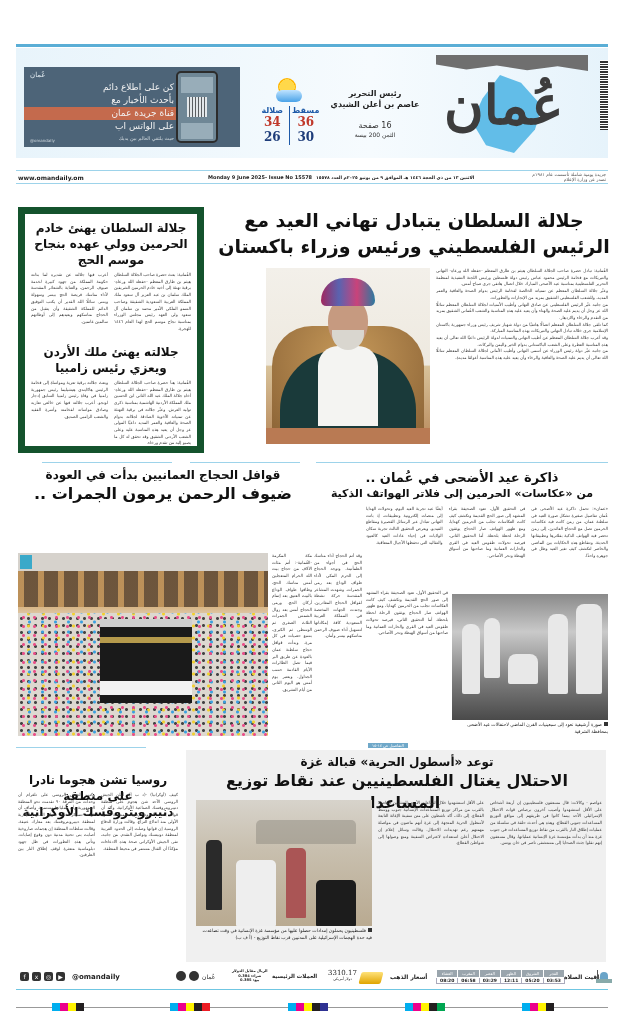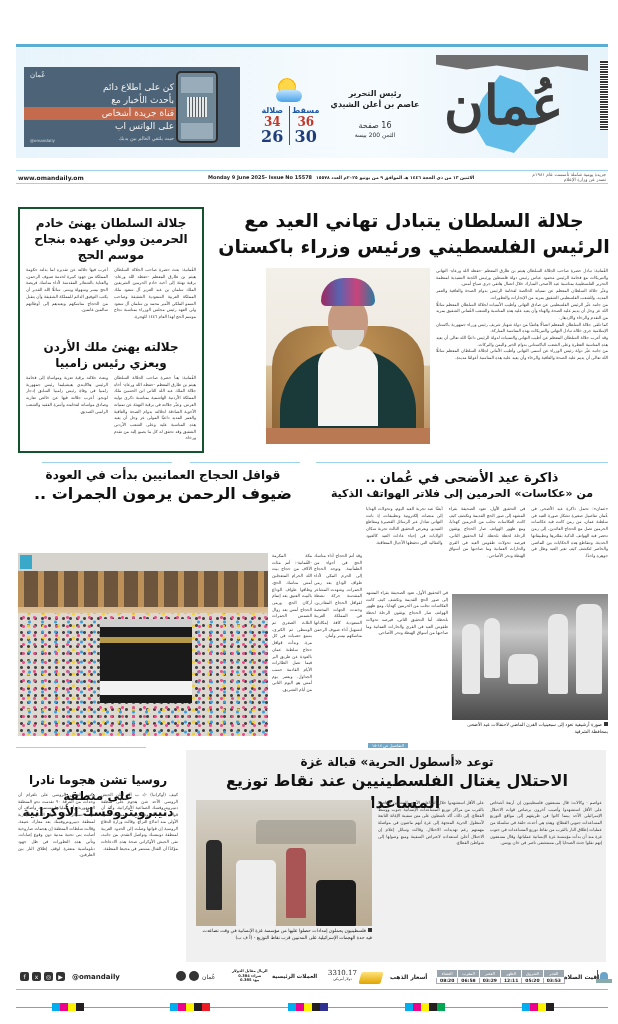--- a/index.html
+++ b/index.html
@@ -20,40 +20,40 @@
   .ad .phone .scr1 { position: absolute; left: 3px; top: 4px; width: 32px; height: 16px; background: #98adb9; }
   .ad .phone .scr2 { position: absolute; left: 3px; top: 50px; width: 32px; height: 16px; background: #98adb9; }
 
   .weather { left: 256px; top: 76px; width: 66px; height: 78px; text-align: center; }
   .weather .sun { position: absolute; left: 22px; top: 2px; width: 18px; height: 18px; border-radius: 50%; background: radial-gradient(circle,#ffd84a 0 60%, #ffb400 61% 100%); }
   .weather .cloud { position: absolute; left: 20px; top: 14px; width: 26px; height: 12px; border-radius: 10px; background: linear-gradient(#bfe3ff,#4aa3e8); }
   .weather .cities { position: absolute; left: 0; top: 30px; width: 66px; display: flex; direction: rtl; }
   .weather .city { flex: 1; font-size: 8px; font-weight: bold; color: #1e5aa8; }
   .weather .city + .city { border-right: 1px solid #1e5aa8; }
   .weather .hi { font-family: "DejaVu Serif", serif; font-size: 12px; color: #c0392b; font-weight: bold; line-height: 14px; }
-  .weather .lo { font-family: "DejaVu Serif", serif; font-size: 16px; color: #1e3d7a; font-weight: bold; line-height: 16px; }
+  .weather .lo { font-family: "DejaVu Serif", serif; font-size: 12px; color: #1e3d7a; font-weight: bold; line-height: 16px; }
 
   .editor { left: 330px; top: 88px; width: 90px; text-align: center; direction: rtl; }
   .editor .t { font-size: 8px; font-weight: bold; color: #222; line-height: 11px; }
   .editor .pages { margin-top: 10px; font-size: 8px; color: #333; line-height: 11px; }
   .editor .price { font-size: 6px; color: #333; }
 
   .logo-main { left: 436px; top: 55px; width: 162px; height: 100px; }
   .logo-main .banner { position: absolute; left: 0; top: 0; width: 152px; height: 16px; background: #6f6f6f; clip-path: polygon(0 0,100% 0,100% 100%,80% 70%,60% 95%,40% 65%,20% 90%,0 60%); }
   .logo-main .map { position: absolute; left: 36px; top: 20px; width: 70px; height: 78px; background: #62bde8; clip-path: polygon(40% 0,70% 10%,100% 40%,90% 70%,60% 100%,20% 90%,0 60%,15% 30%); }
   .logo-main .word { position: absolute; left: 8px; top: 18px; font-family: "DejaVu Serif", serif; font-size: 54px; font-weight: bold; color: #3d3d3d; direction: rtl; }
   .barcode { left: 600px; top: 60px; width: 8px; height: 70px; background: repeating-linear-gradient(0deg,#333 0 1px,#fff 1px 2px,#333 2px 4px,#fff 4px 5px); }
 
   .infobar { left: 16px; top: 170px; width: 592px; height: 14px; border-top: 1px solid #9dd3ea; border-bottom: 1px solid #9dd3ea; display: flex; align-items: center; font-size: 5.5px; }
   .infobar .site { position: absolute; left: 2px; font-size: 6px; font-weight: bold; color: #222; }
   .infobar .date-en { position: absolute; left: 192px; font-weight: bold; font-size: 5px; }
   .infobar .date-ar { position: absolute; left: 300px; font-size: 4.5px; font-weight: bold; direction: rtl; }
   .infobar .pub { position: absolute; left: 502px; direction: rtl; font-size: 4.5px; line-height: 5px; text-align: right; width: 88px; color: #555; }
 
-  .box-left { left: 18px; top: 207px; width: 186px; height: 246px; border: 2px solid #14532d; }
+  .box-left { left: 18px; top: 207px; width: 186px; height: 246px; border: 7px solid #14532d; }
   h1, h2, h3 { font-weight: bold; direction: rtl; text-align: center; }
   .hl-xl { font-size: 21px; line-height: 26px; letter-spacing: -0.5px; color: #111; }
   .hl-l { font-size: 14px; line-height: 20px; color: #111; }
   .hl-m { font-size: 12px; line-height: 16px; color: #111; }
   .hl-s { font-size: 11px; line-height: 15px; color: #111; }
   .body-cols { direction: rtl; display: flex; gap: 6px; }
   .col { flex: 1; font-size: 4.2px; line-height: 6.7px; text-align: justify; color: #333; }
   .txtblock { direction: rtl; font-size: 4.2px; line-height: 6.7px; text-align: justify; color: #333; }
 
   .photo { overflow: hidden; }
@@ -114,21 +114,21 @@
 
 <div class="abs top-rule"></div>
 
 <div class="abs masthead"></div>
 
 <div class="abs ad">
   <div class="logo">عُمان</div>
   <div class="lines">
     <div class="line">كن على اطلاع دائم</div>
     <div class="line">بأحدث الأخبار مع</div>
-    <div class="line hl">قناة جريدة أشخاص</div>
+    <div class="line hl">قناة جريدة عمان</div>
     <div class="line">على الواتس اب</div>
     <div class="sub">حيث يلتقي العالم بين يديك</div>
   </div>
   <div class="footer">@omandaily</div>
   <div class="phone">
     <div class="scr1"></div>
     <div class="qr"></div>
     <div class="scr2"></div>
   </div>
 </div>

